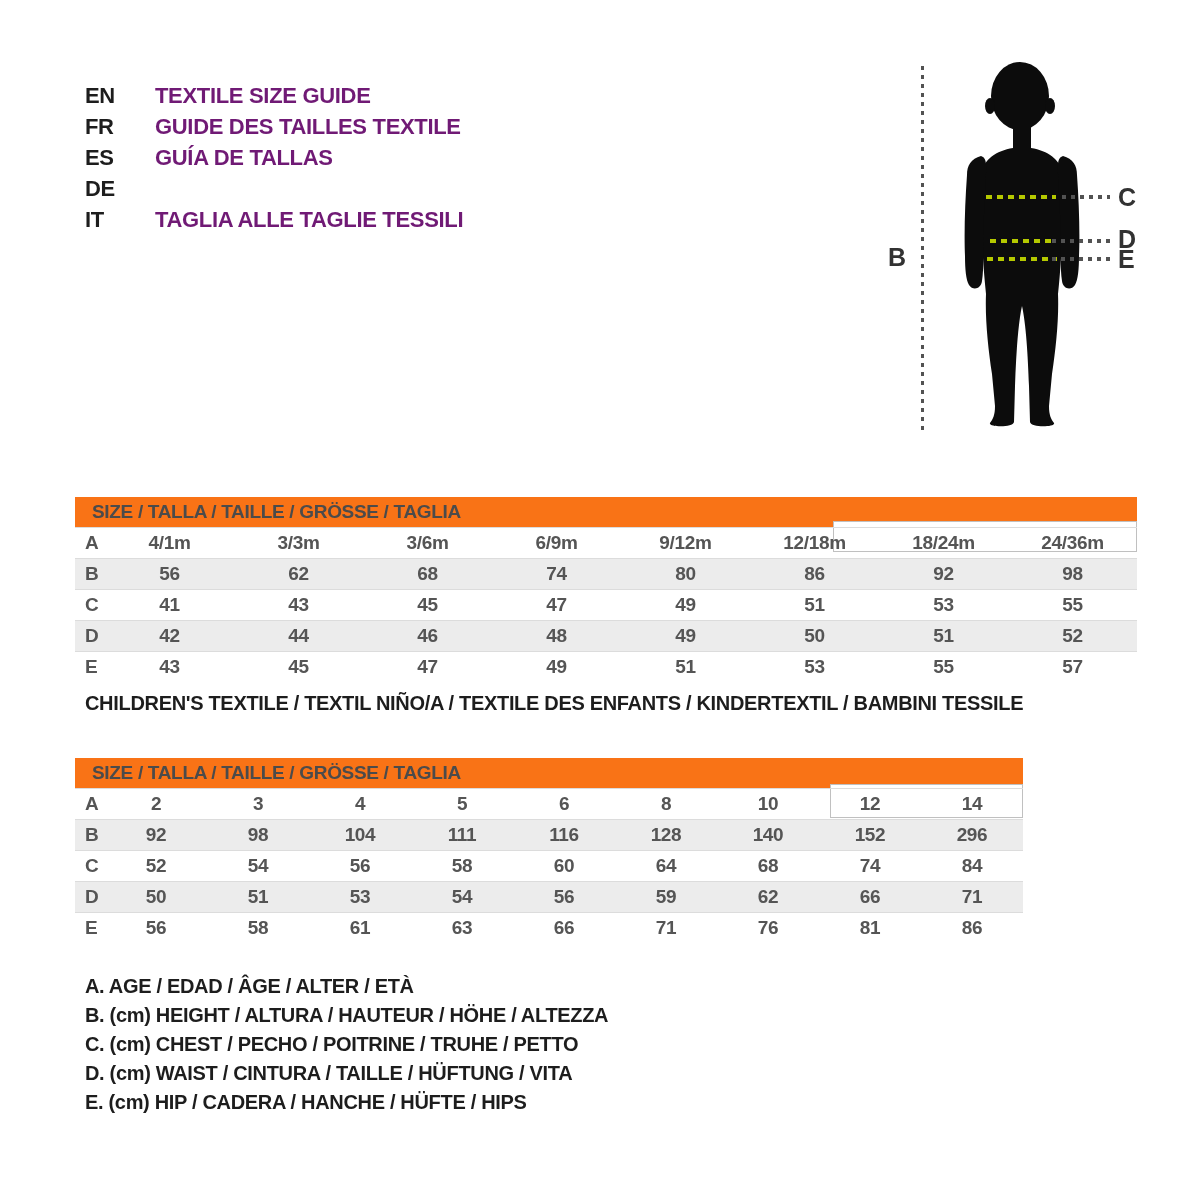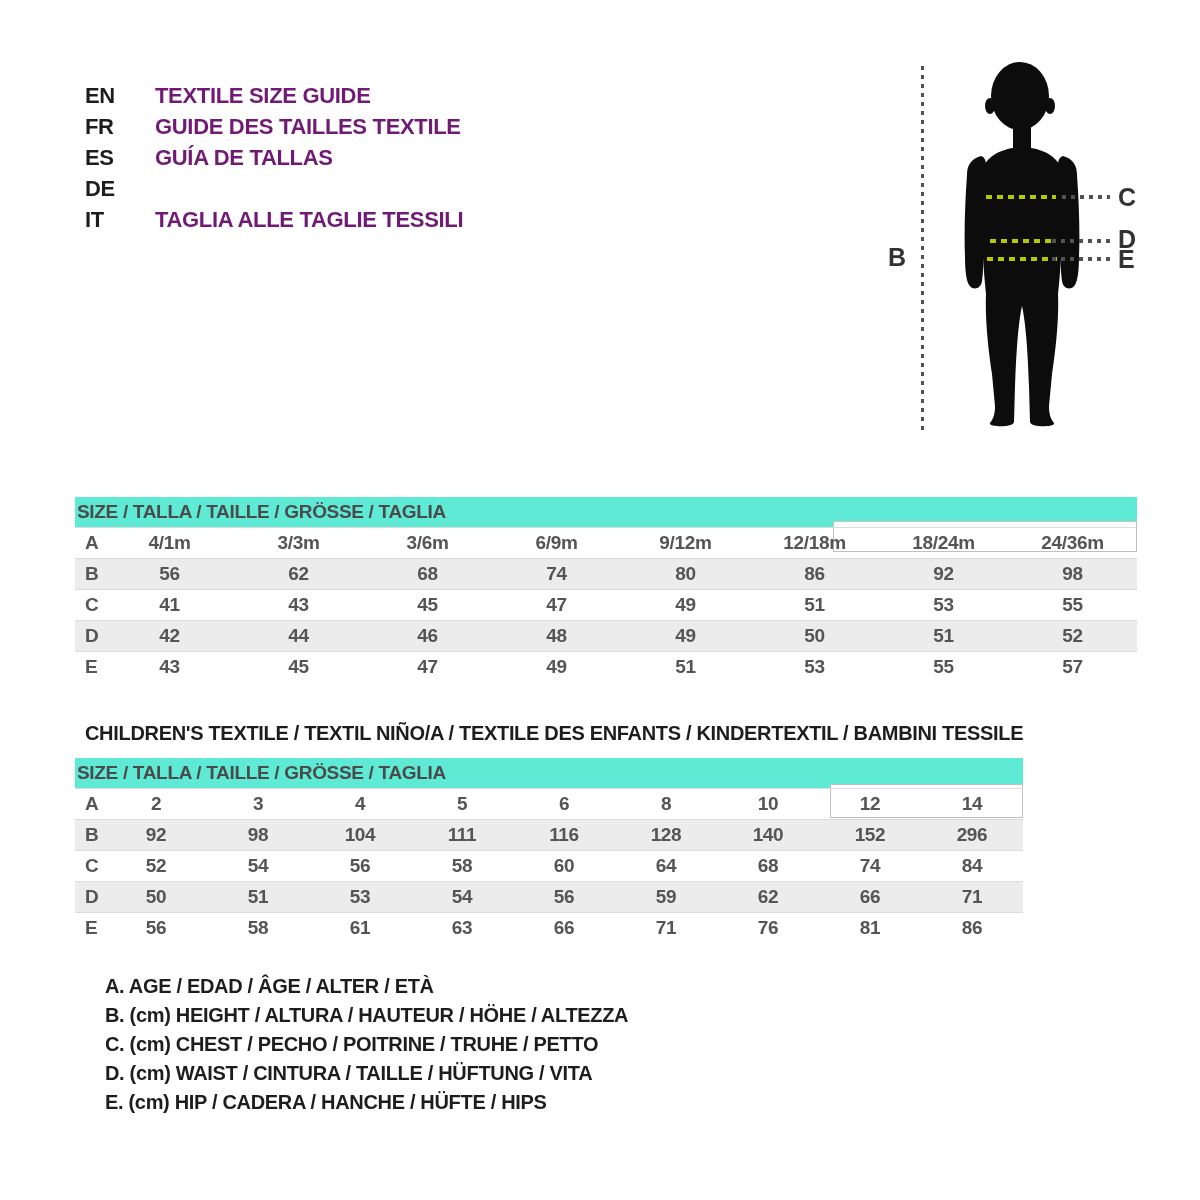--- a/index.html
+++ b/index.html
@@ -20,33 +20,33 @@
            background-image:repeating-linear-gradient(90deg,#b5c900 0px,#b5c900 6px,transparent 6px,transparent 11px); }
   .dline { position:absolute; height:4px;
            background-image:repeating-linear-gradient(90deg,#525252 0px,#525252 4px,transparent 4px,transparent 9px); }
   .fig-label { position:absolute; font-size:25px; font-weight:700; color:#323232; line-height:1; }
 
   
   .sec-heading { position:absolute; left:85px; font-size:20px; font-weight:700; color:#1d1d1d; white-space:nowrap; }
 
   
   .size-table { position:absolute; left:75px; }
-  .t-band { position:relative; z-index:1; height:30px; background:#5eead4; display:flex; align-items:center;
-            padding-left:2px; font-size:19px; font-weight:700; color:#4b4b4b; }
+  .t-band { position:relative; z-index:1; height:30px; background:#f97316; display:flex; align-items:center;
+            padding-left:17px; font-size:19px; font-weight:700; color:#4b4b4b; }
   .tr { position:relative; z-index:3; display:grid; height:31px; align-items:center;
         font-size:19px; font-weight:700; color:#555; border-top:1px solid #dcdcdc; }
   .cols8 { grid-template-columns:30px repeat(8,1fr); }
   .cols9 { grid-template-columns:30px repeat(9,1fr); }
   .tr.striped { background:#ececec; }
   .tl { padding-left:10px; text-align:left; }
   .tc { text-align:center; }
   .hl-box { position:absolute; z-index:2; background:#fff; border:1px solid #c0c0c0; }
 
   
-  .legend { position:absolute; left:85px; top:972px;margin-left:20px; }
+  .legend { position:absolute; left:85px; top:972px; }
   .legend-row { height:29px; display:flex; align-items:center; font-size:20px; font-weight:700; color:#1d1d1d; white-space:nowrap; }
 </style>
 </head>
 <body>
 
 <div class="page">
 
   <div class="lang-list">
     <div class="lang-row">
       <span class="lang-code">EN</span>
@@ -173,21 +173,21 @@
       <span class="tc">47</span>
       <span class="tc">49</span>
       <span class="tc">51</span>
       <span class="tc">53</span>
       <span class="tc">55</span>
       <span class="tc">57</span>
     </div>
   </div>
   <div class="hl-box" style="left:833px; top:521px; width:304px; height:31px;"></div>
 
-  <div class="sec-heading" style="top:722px;">CHILDREN'S TEXTILE / TEXTIL NIÑO/A / TEXTILE DES ENFANTS / KINDERTEXTIL / BAMBINI TESSILE</div>
+  <div class="sec-heading" style="top:692px;">CHILDREN'S TEXTILE / TEXTIL NIÑO/A / TEXTILE DES ENFANTS / KINDERTEXTIL / BAMBINI TESSILE</div>
 
   <div class="size-table" style="top:758px; width:948px;">
     <div class="t-band">SIZE / TALLA / TAILLE / GRÖSSE / TAGLIA</div>
     <div class="tr cols9">
       <span class="tl">A</span>
       <span class="tc">2</span>
       <span class="tc">3</span>
       <span class="tc">4</span>
       <span class="tc">5</span>
       <span class="tc">6</span>

